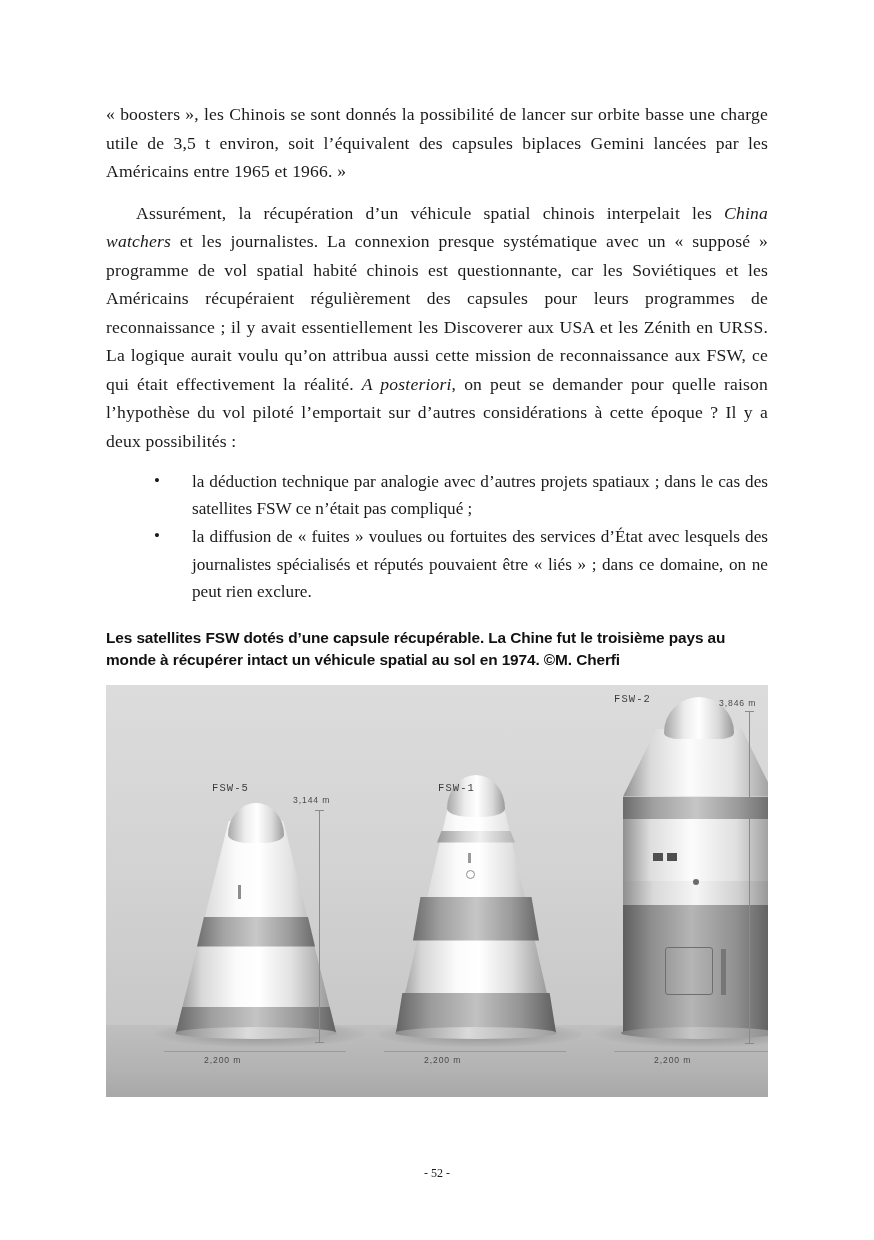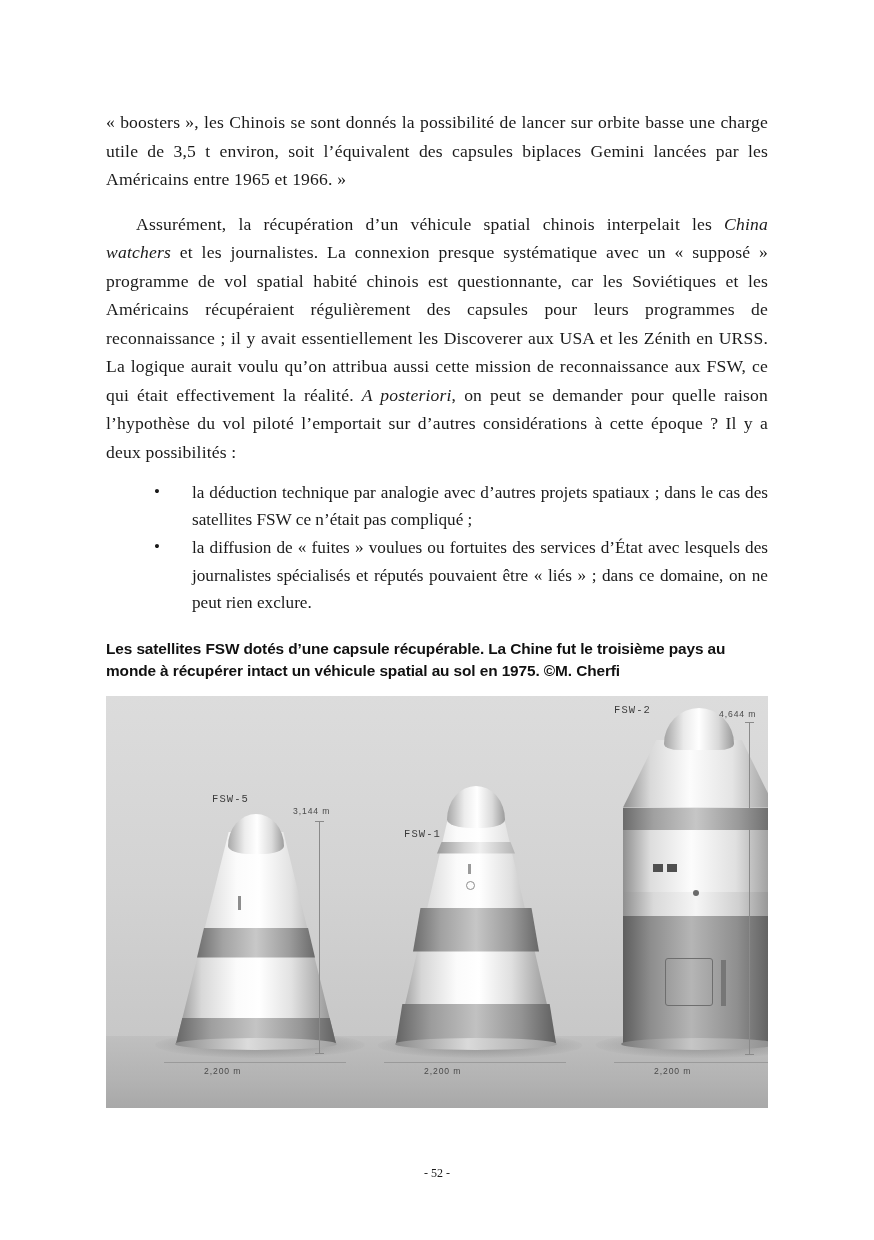--- a/index.html
+++ b/index.html
@@ -26,21 +26,21 @@
     position: absolute;
     left: 106px;
     top: 92px;
     width: 662px;
   }
 
   p.body-par {
     font-size: 17.6px;
     line-height: 1.62;
     text-align: justify;
-    margin: 16px 0 13px 0;
+    margin: 8px 0 13px 0;
     letter-spacing: 0.01em;
     hyphens: none;
   }
   p.indent { text-indent: 30px; }
   .it { font-style: italic; }
 
   ul.bullets {
     margin: 4px 0 0 0;
     padding: 0;
     list-style: none;
@@ -155,21 +155,21 @@
       <li>
         <span class="bullet-dot">•</span>
         <span>la déduction technique par analogie avec d’autres projets spatiaux ; dans le cas des satellites FSW ce n’était pas compliqué ;</span>
       </li>
       <li>
         <span class="bullet-dot">•</span>
         <span>la diffusion de « fuites » voulues ou fortuites des services d’État avec lesquels des journalistes spécialisés et réputés pouvaient être « liés » ; dans ce domaine, on ne peut rien exclure.</span>
       </li>
     </ul>
 
-    <div class="caption">Les satellites FSW dotés d’une capsule récupérable. La Chine fut le troisième pays au monde à récupérer intact un véhicule spatial au sol en 1975. ©M. Cherfi</div>
+    <div class="caption">Les satellites FSW dotés d’une capsule récupérable. La Chine fut le troisième pays au monde à récupérer intact un véhicule spatial au sol en 1974. ©M. Cherfi</div>
 
     <div class="figure">
       <div class="floor"></div>
 
       <div class="vehicle" style="left:60px; width:180px; height:268px;">
         <div class="shadow" style="width:210px; height:26px; bottom:-8px; left:52%;"></div>
 
         <div style="position:absolute; bottom:6px; left:50%; transform:translateX(-50%); width:160px; height:212px;
                     clip-path: polygon(33% 0%, 67% 0%, 100% 100%, 0% 100%);
                     background: linear-gradient(90deg,#8f8f8f 0%, #d8d8d8 16%, #fbfbfb 38%, #ffffff 52%, #e2e2e2 72%, #a5a5a5 92%, #8a8a8a 100%);"></div>
@@ -243,29 +243,29 @@
                     border-radius:50%; background: linear-gradient(90deg,#7a7a7a,#c6c6c6 45%,#8b8b8b);"></div>
 
         <div style="position:absolute; bottom:44px; left:50%; margin-left:-34px; width:46px; height:46px; border:1px solid #6e6e6e; border-radius:3px;"></div>
         <div style="position:absolute; bottom:44px; left:50%; margin-left:22px; width:5px; height:46px; background:#767676;"></div>
         <div style="position:absolute; bottom:178px; left:50%; margin-left:-46px; width:10px; height:8px; background:#4f4f4f;"></div>
         <div style="position:absolute; bottom:178px; left:50%; margin-left:-32px; width:10px; height:8px; background:#4f4f4f;"></div>
         <div style="position:absolute; bottom:154px; left:50%; margin-left:-6px; width:6px; height:6px; background:#6a6a6a; border-radius:50%;"></div>
       </div>
 
       <div class="label" style="left:106px; top:97px;">FSW-5</div>
-      <div class="label" style="left:298px; top:97px;margin-top:35px;">FSW-1</div>
+      <div class="label" style="left:332px; top:97px;">FSW-1</div>
       <div class="label" style="left:508px; top:8px;">FSW-2</div>
 
       <div class="dim" style="left:187px; top:110px;">3,144 m</div>
       <div class="vline" style="left:213px; top:125px; height:232px;"></div>
       <div class="vtick" style="left:209px; top:125px;"></div>
       <div class="vtick" style="left:209px; top:357px;"></div>
 
-      <div class="dim" style="left:613px; top:13px;">4,644 m</div>
+      <div class="dim" style="left:613px; top:13px;">3,846 m</div>
       <div class="vline" style="left:643px; top:26px; height:332px;"></div>
       <div class="vtick" style="left:639px; top:26px;"></div>
       <div class="vtick" style="left:639px; top:358px;"></div>
 
       <div class="hline" style="left:58px; top:366px; width:182px;"></div>
       <div class="dim" style="left:98px; top:370px;">2,200 m</div>
 
       <div class="hline" style="left:278px; top:366px; width:182px;"></div>
       <div class="dim" style="left:318px; top:370px;">2,200 m</div>
 

